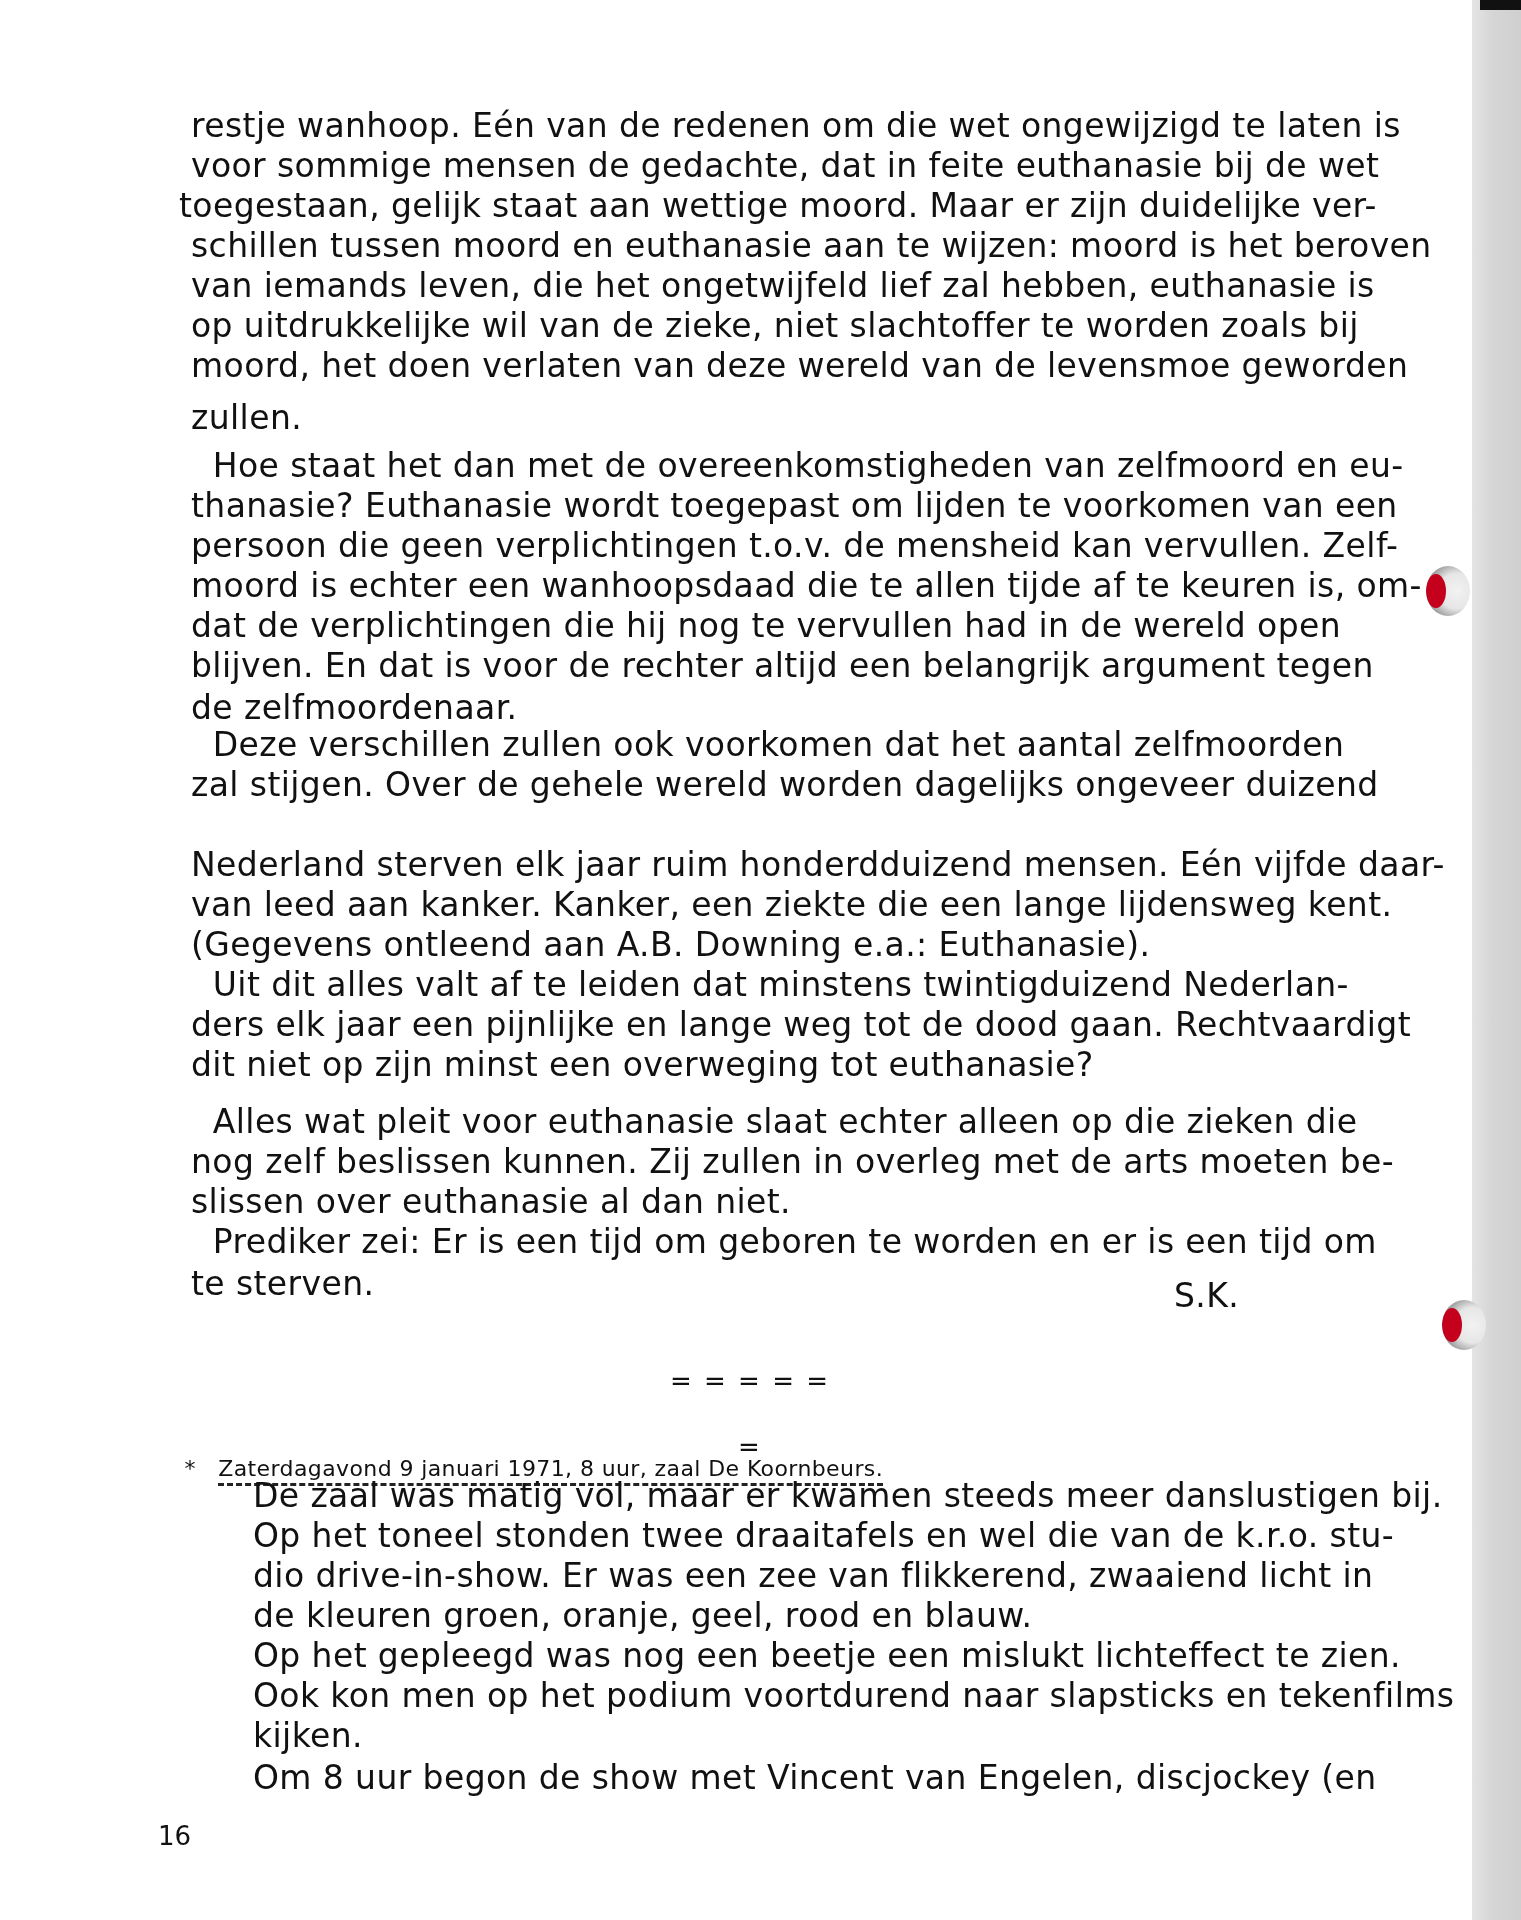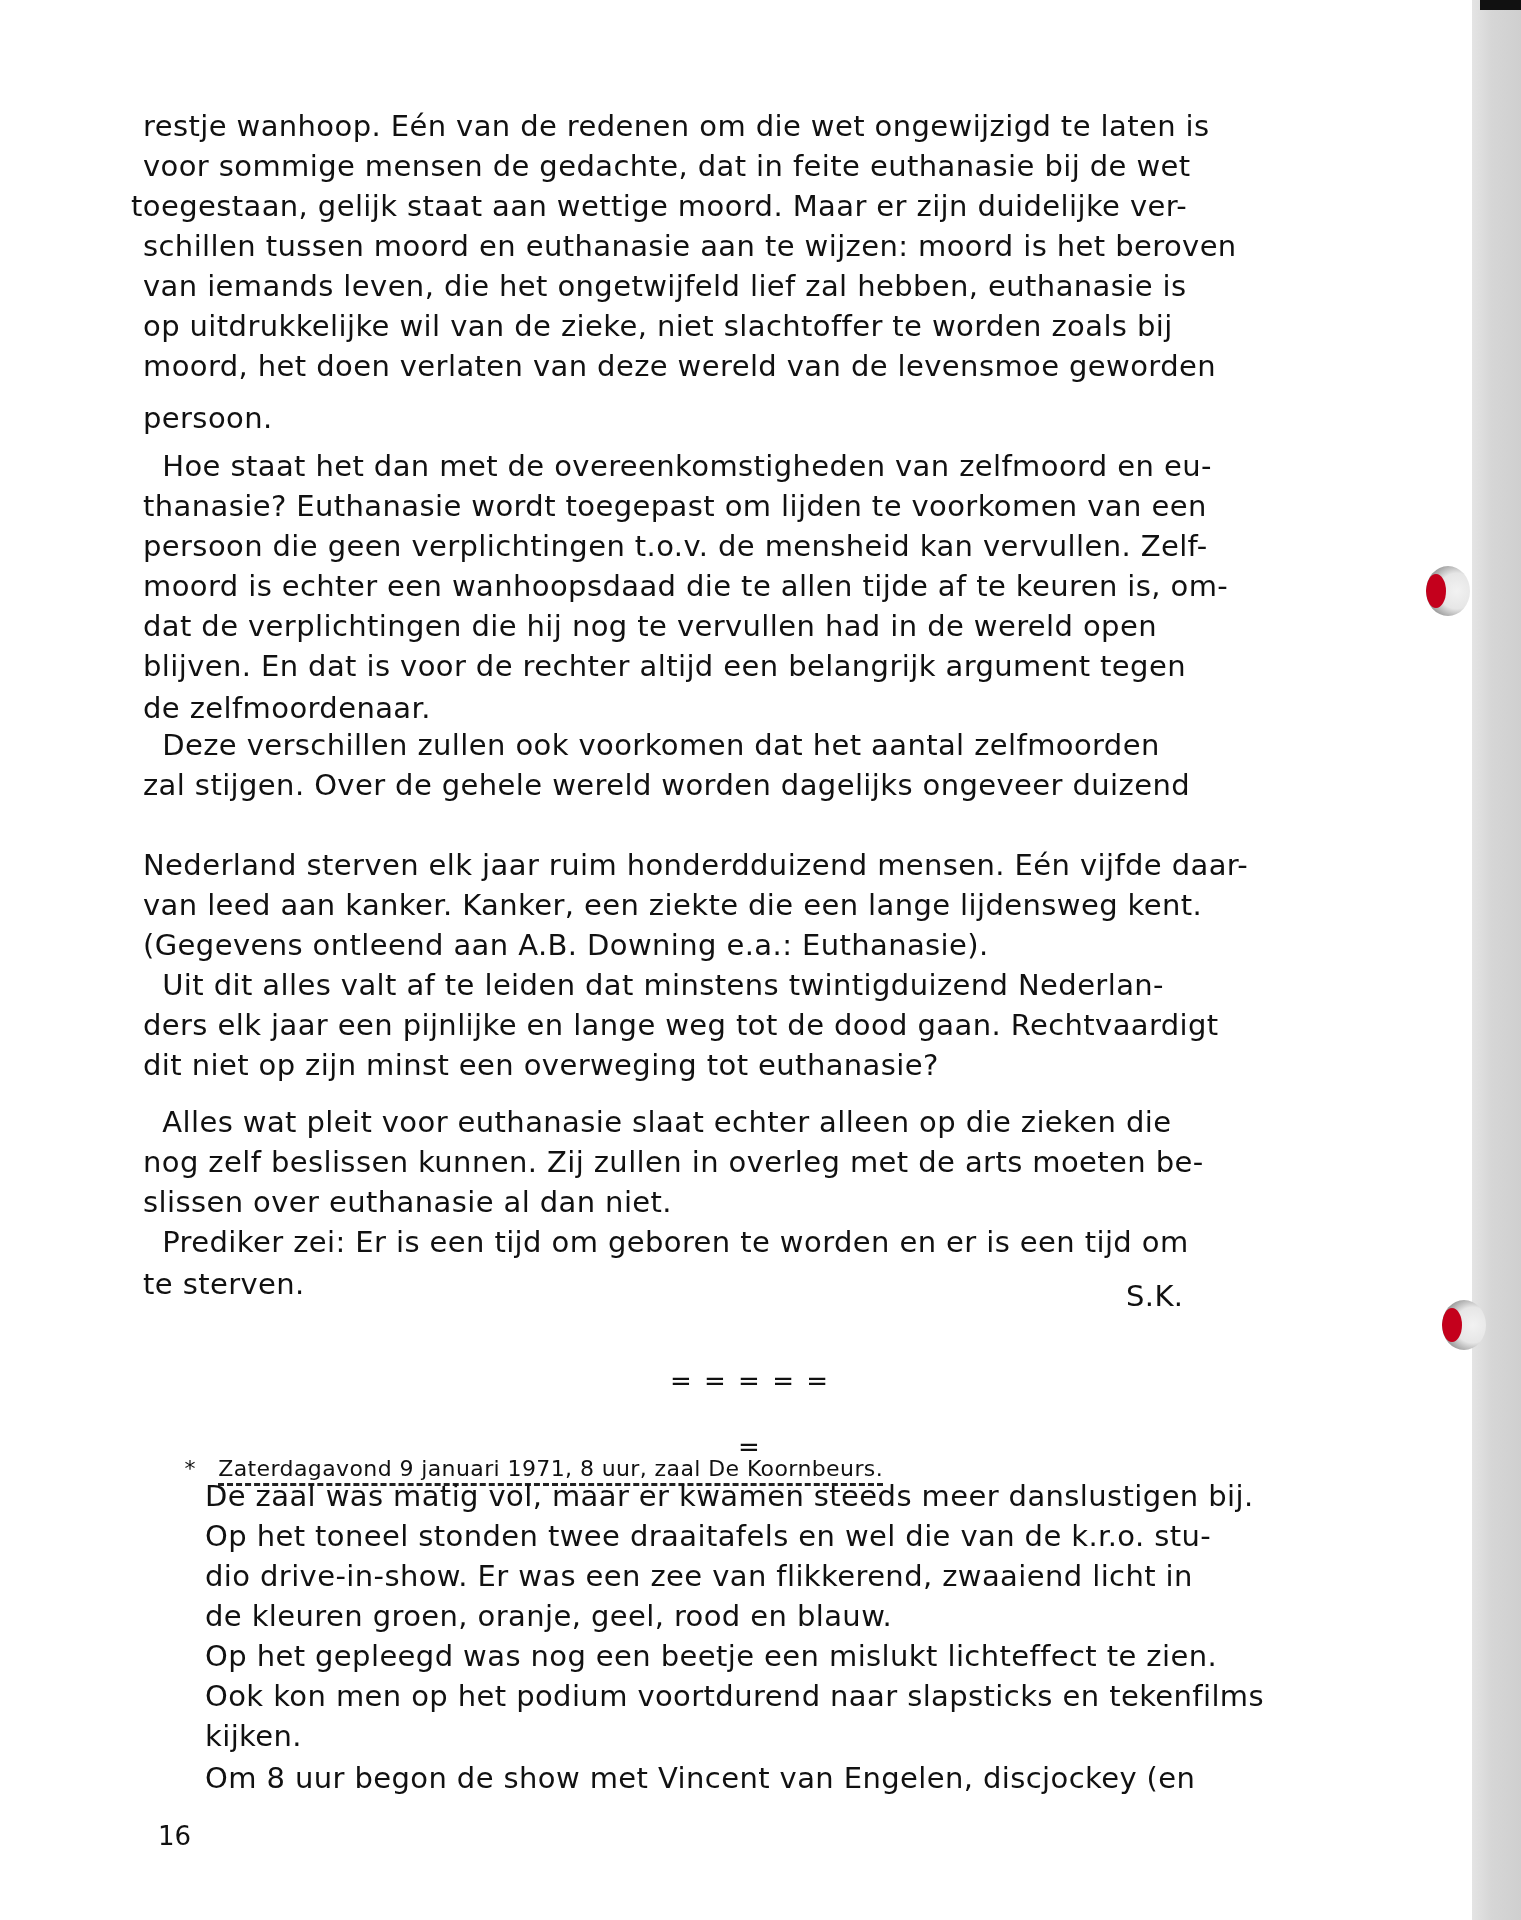--- a/index.html
+++ b/index.html
@@ -23,22 +23,23 @@
   .hole {
     position: absolute; width: 44px; height: 50px; border-radius: 50%;
     background: radial-gradient(circle at 70% 50%, #f2f2f2 0%, #e6e6e6 45%, #9a9a9a 75%, #333 100%);
     overflow: hidden;
   }
   .hole::before {
     content: ""; position: absolute; left: 0; top: 8px; width: 20px; height: 34px;
     border-radius: 50%; background: #c4001c;
   }
   .line {
-    position: absolute; white-space: pre; font-size: 29px; line-height: 36px;
+    position: absolute; white-space: pre; font-size: 33px; line-height: 36px;
     letter-spacing: 0.4px;
+    margin-left: 48px;
   }
   .heading-line {
     position: absolute; white-space: pre; font-size: 22px; line-height: 36px;
     letter-spacing: 0.4px;
   }
   .heading-text {
     border-bottom: 3px dashed #222; padding-bottom: 2px;
   }
   .ornament {
     position: absolute; font-size: 26px; line-height: 22px; text-align: center; white-space: pre;
@@ -53,21 +54,21 @@
 
 <div class="page">
 
   <div class="line" style="left:143px; top:108px;">restje wanhoop. Eén van de redenen om die wet ongewijzigd te laten is</div>
   <div class="line" style="left:143px; top:148px;">voor sommige mensen de gedachte, dat in feite euthanasie bij de wet</div>
   <div class="line" style="left:131px; top:188px;">toegestaan, gelijk staat aan wettige moord. Maar er zijn duidelijke ver-</div>
   <div class="line" style="left:143px; top:228px;">schillen tussen moord en euthanasie aan te wijzen: moord is het beroven</div>
   <div class="line" style="left:143px; top:268px;">van iemands leven, die het ongetwijfeld lief zal hebben, euthanasie is</div>
   <div class="line" style="left:143px; top:308px;">op uitdrukkelijke wil van de zieke, niet slachtoffer te worden zoals bij</div>
   <div class="line" style="left:143px; top:348px;">moord, het doen verlaten van deze wereld van de levensmoe geworden</div>
-  <div class="line" style="left:143px; top:400px;">persoon.</div>
+  <div class="line" style="left:143px; top:400px;">zullen.</div>
 
   <div class="line" style="left:143px; top:448px;">  Hoe staat het dan met de overeenkomstigheden van zelfmoord en eu-</div>
   <div class="line" style="left:143px; top:488px;">thanasie? Euthanasie wordt toegepast om lijden te voorkomen van een</div>
   <div class="line" style="left:143px; top:528px;">persoon die geen verplichtingen t.o.v. de mensheid kan vervullen. Zelf-</div>
   <div class="line" style="left:143px; top:568px;">moord is echter een wanhoopsdaad die te allen tijde af te keuren is, om-</div>
   <div class="line" style="left:143px; top:608px;">dat de verplichtingen die hij nog te vervullen had in de wereld open</div>
   <div class="line" style="left:143px; top:648px;">blijven. En dat is voor de rechter altijd een belangrijk argument tegen</div>
   <div class="line" style="left:143px; top:690px;">de zelfmoordenaar.</div>
 
   <div class="line" style="left:143px; top:727px;">  Deze verschillen zullen ook voorkomen dat het aantal zelfmoorden</div>

